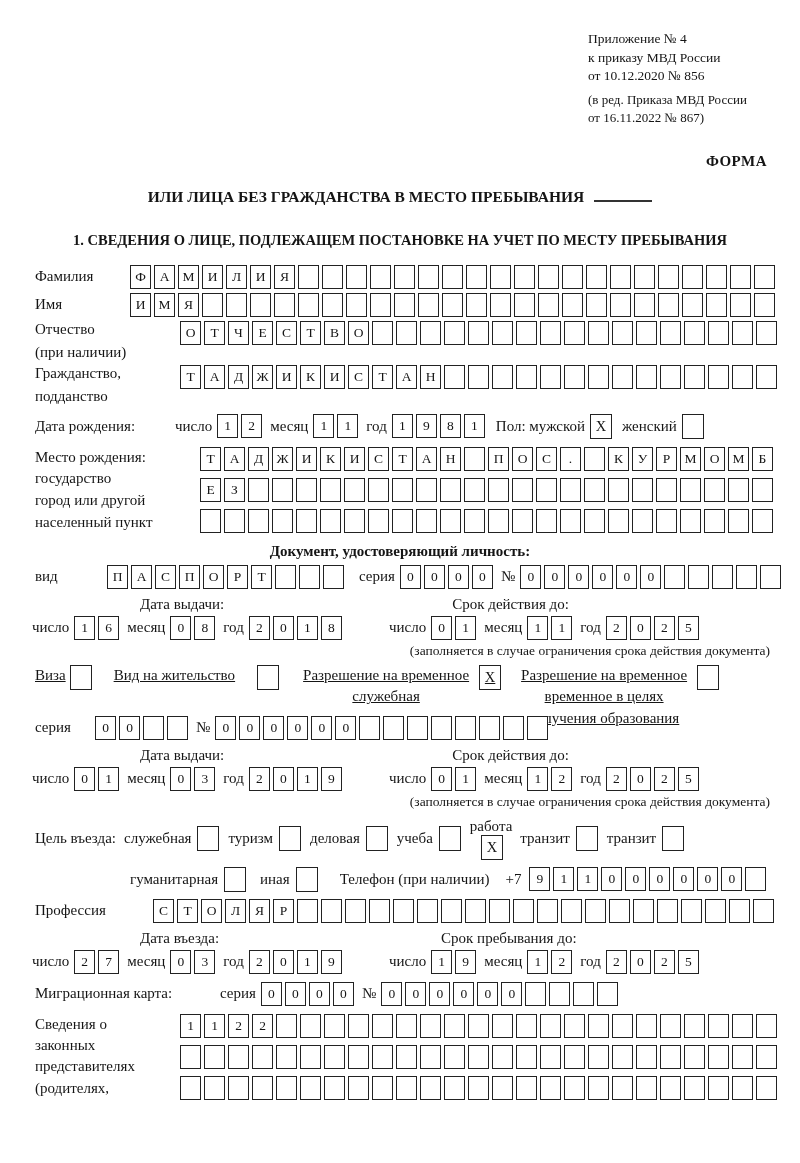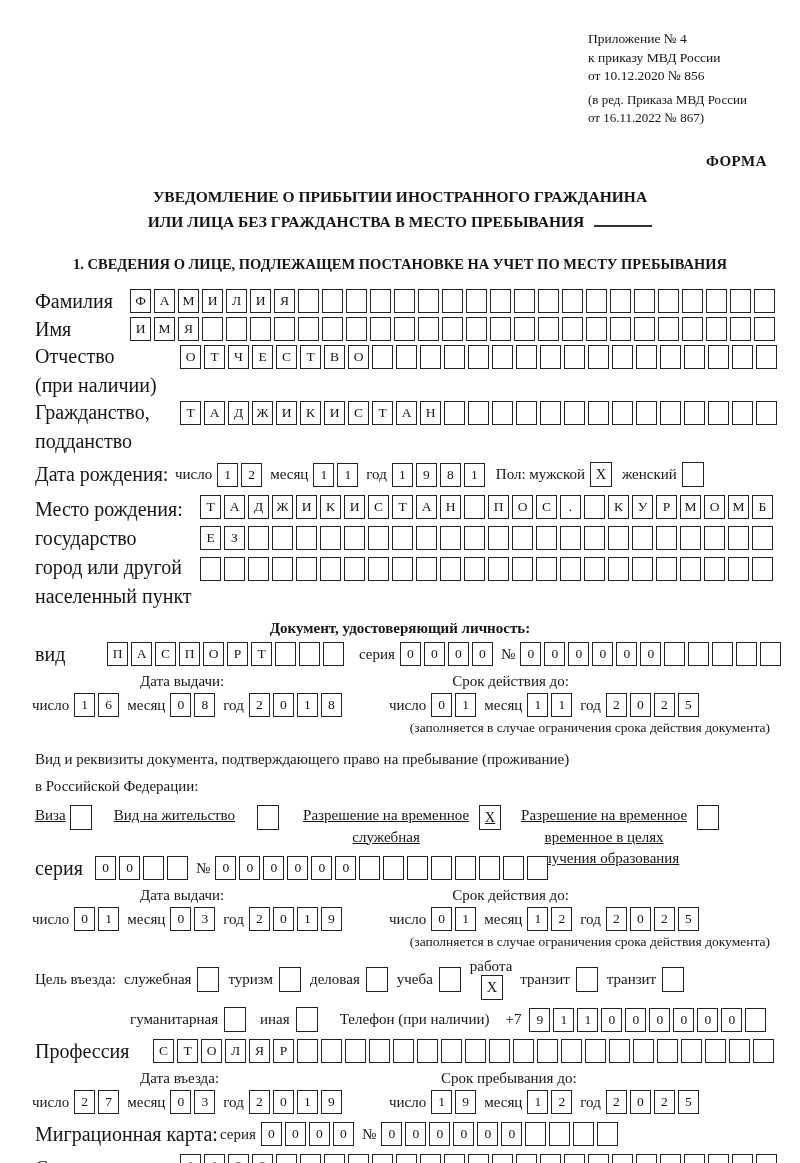--- a/index.html
+++ b/index.html
@@ -1,19 +1,19 @@
 <!DOCTYPE html>
 <html lang="ru"><head>
 <meta charset="utf-8">
 <style>
   html,body{margin:0;padding:0;background:#ffffff;}
   body{width:800px;height:1163px;overflow:hidden;color:#151515;
        font-family:"Liberation Serif","DejaVu Serif",serif;}
   .page{position:relative;width:800px;height:1163px;}
-  .lbl{font-size:20px;white-space:nowrap;}
+  .lbl{font-size:15px;white-space:nowrap;}
   .slbl{font-size:15px;white-space:nowrap;margin:0 5px;}
 
   
   .hdr{margin:30px 30px 0 588px;font-size:13.5px;line-height:1.38;}
   .hdr .sub{font-size:13px;margin-top:5px;line-height:1.38;}
   .forma{margin:26px 33px 0 0;text-align:right;font-size:15px;font-weight:bold;letter-spacing:.5px;}
   .title{margin-top:15px;text-align:center;font-size:15.5px;font-weight:bold;line-height:1.6;}
   .blank{display:inline-block;width:58px;border-bottom:2px solid #333;height:14px;margin-left:10px;}
   .sect{margin-top:22px;text-align:center;font-size:14.5px;font-weight:bold;}
 
@@ -65,21 +65,20 @@
     <div>от 10.12.2020 № 856</div>
     <div class="sub">
       <div>(в ред. Приказа МВД России</div>
       <div>от 16.11.2022 № 867)</div>
     </div>
   </div>
 
   <div class="forma">ФОРМА</div>
 
   <div class="title">
-    <div>УВЕДОМЛЕНИЕ О ПРИБЫТИИ ИНОСТРАННОГО ГРАЖДАНИНА</div>
     <div><span>ИЛИ ЛИЦА БЕЗ ГРАЖДАНСТВА В МЕСТО ПРЕБЫВАНИЯ</span><span class="blank"></span></div>
   </div>
 
   <div class="sect">1. СВЕДЕНИЯ О ЛИЦЕ, ПОДЛЕЖАЩЕМ ПОСТАНОВКЕ НА УЧЕТ ПО МЕСТУ ПРЕБЫВАНИЯ</div>
 
   <div class="row" style="margin-top:16px;">
     <span class="lbl w95">Фамилия</span>
     <span class="boxes">
         <span class="cell">Ф</span>
         <span class="cell">А</span>
@@ -408,24 +407,20 @@
       <span class="boxes">
           <span class="cell">2</span>
           <span class="cell">0</span>
           <span class="cell">2</span>
           <span class="cell">5</span>
         </span>
     </span>
   </div>
   <div class="note-r">(заполняется в случае ограничения срока действия документа)</div>
 
-  <div class="intro">
-    <div>Вид и реквизиты документа, подтверждающего право на пребывание (проживание)</div>
-    <div>в Российской Федерации:</div>
-  </div>
 
   <div class="permits">
     <span class="pgroup">
       <span class="plabel">Виза</span>
       <span class="pgap" style="width:4px;"></span>
       <span class="boxes">
           <span class="cb"></span>
         </span>
     </span>
     <span class="pgap" style="width:22px;"></span>

